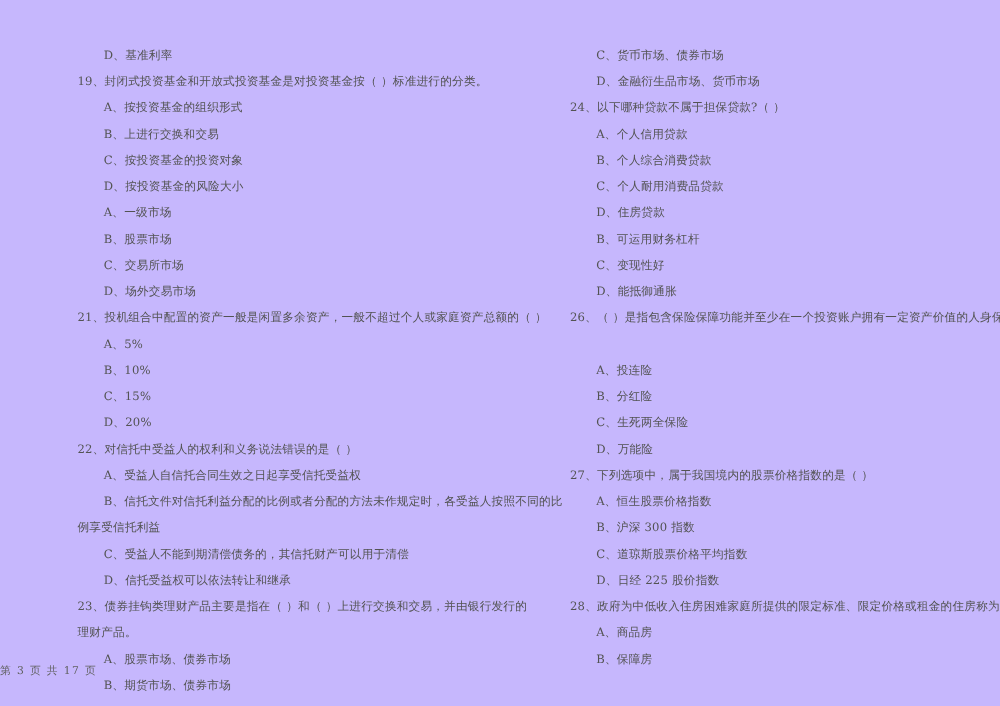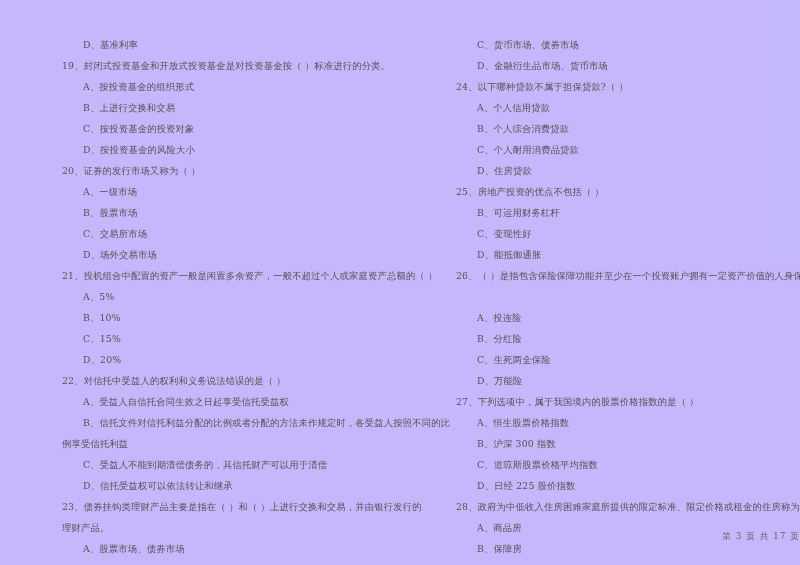--- a/index.html
+++ b/index.html
@@ -57,21 +57,21 @@
     margin: 0;
   }
   .spacer {
     height: 21px;
   }
   .footer {
     position: absolute;
     left: 0;
     right: 0;
     top: 531px;
-    text-align: right;
+    text-align: left;
     font-size: 8.6px;
     letter-spacing: 1.1px;
     color: #5a5a5a;
     font-family: "DejaVu Serif", "Liberation Serif", serif;
   }
   .blur-overlay {
     position: absolute;
     inset: 0;
     pointer-events: none;
     background: rgba(255,255,255,0.04);
@@ -82,21 +82,20 @@
 
 <div class="page">
   <div class="columns">
     <div class="col col-left" id="left-col">
         <div class="q-opt">D、基准利率</div>
         <div class="q-stem">19、封闭式投资基金和开放式投资基金是对投资基金按（    ）标准进行的分类。</div>
         <div class="q-opt">A、按投资基金的组织形式</div>
         <div class="q-opt">B、上进行交换和交易</div>
         <div class="q-opt">C、按投资基金的投资对象</div>
         <div class="q-opt">D、按投资基金的风险大小</div>
-        <div class="q-stem">20、证券的发行市场又称为（    ）</div>
         <div class="q-opt">A、一级市场</div>
         <div class="q-opt">B、股票市场</div>
         <div class="q-opt">C、交易所市场</div>
         <div class="q-opt">D、场外交易市场</div>
         <div class="q-stem">21、投机组合中配置的资产一般是闲置多余资产，一般不超过个人或家庭资产总额的（    ）</div>
         <div class="q-opt">A、5%</div>
         <div class="q-opt">B、10%</div>
         <div class="q-opt">C、15%</div>
         <div class="q-opt">D、20%</div>
         <div class="q-stem">22、对信托中受益人的权利和义务说法错误的是（    ）</div>
@@ -111,21 +110,20 @@
         <div class="q-opt">B、期货市场、债券市场</div>
       </div>
     <div class="col col-right" id="right-col">
         <div class="q-opt">C、货币市场、债券市场</div>
         <div class="q-opt">D、金融衍生品市场、货币市场</div>
         <div class="q-stem">24、以下哪种贷款不属于担保贷款?（    ）</div>
         <div class="q-opt">A、个人信用贷款</div>
         <div class="q-opt">B、个人综合消费贷款</div>
         <div class="q-opt">C、个人耐用消费品贷款</div>
         <div class="q-opt">D、住房贷款</div>
-        <div class="q-stem">25、房地产投资的优点不包括（    ）</div>
         <div class="q-opt">B、可运用财务杠杆</div>
         <div class="q-opt">C、变现性好</div>
         <div class="q-opt">D、能抵御通胀</div>
         <div class="q-stem">26、（    ）是指包含保险保障功能并至少在一个投资账户拥有一定资产价值的人身保险产品。</div>
         <div class="spacer"></div>
         <div class="q-opt">A、投连险</div>
         <div class="q-opt">B、分红险</div>
         <div class="q-opt">C、生死两全保险</div>
         <div class="q-opt">D、万能险</div>
         <div class="q-stem">27、下列选项中，属于我国境内的股票价格指数的是（    ）</div>

